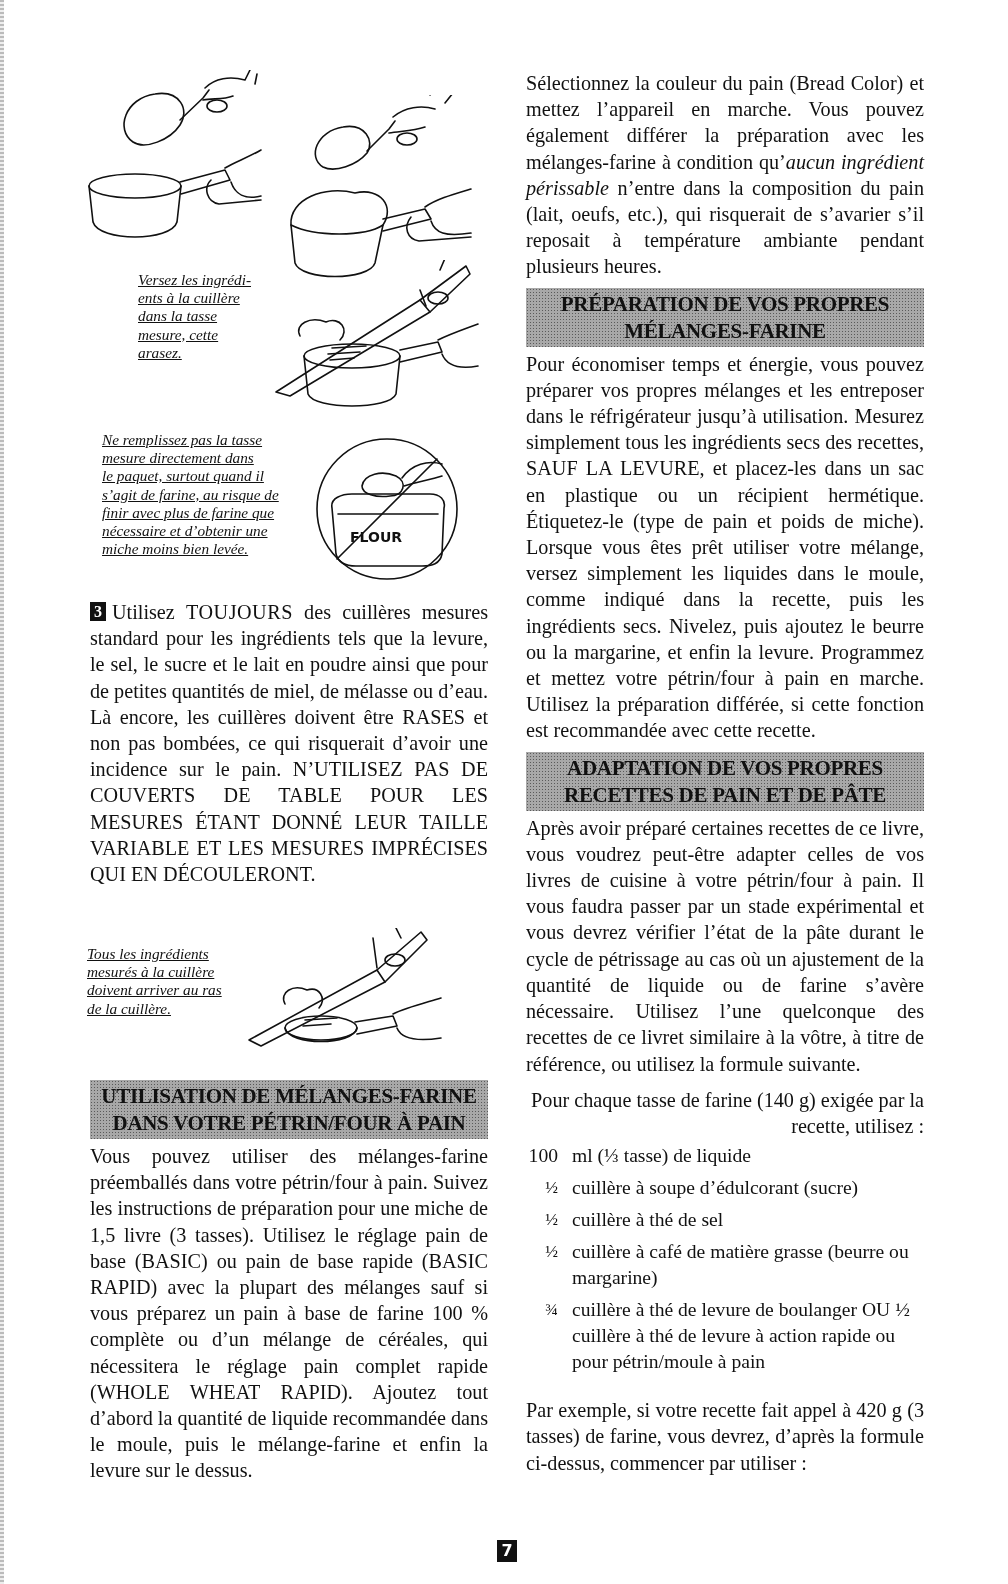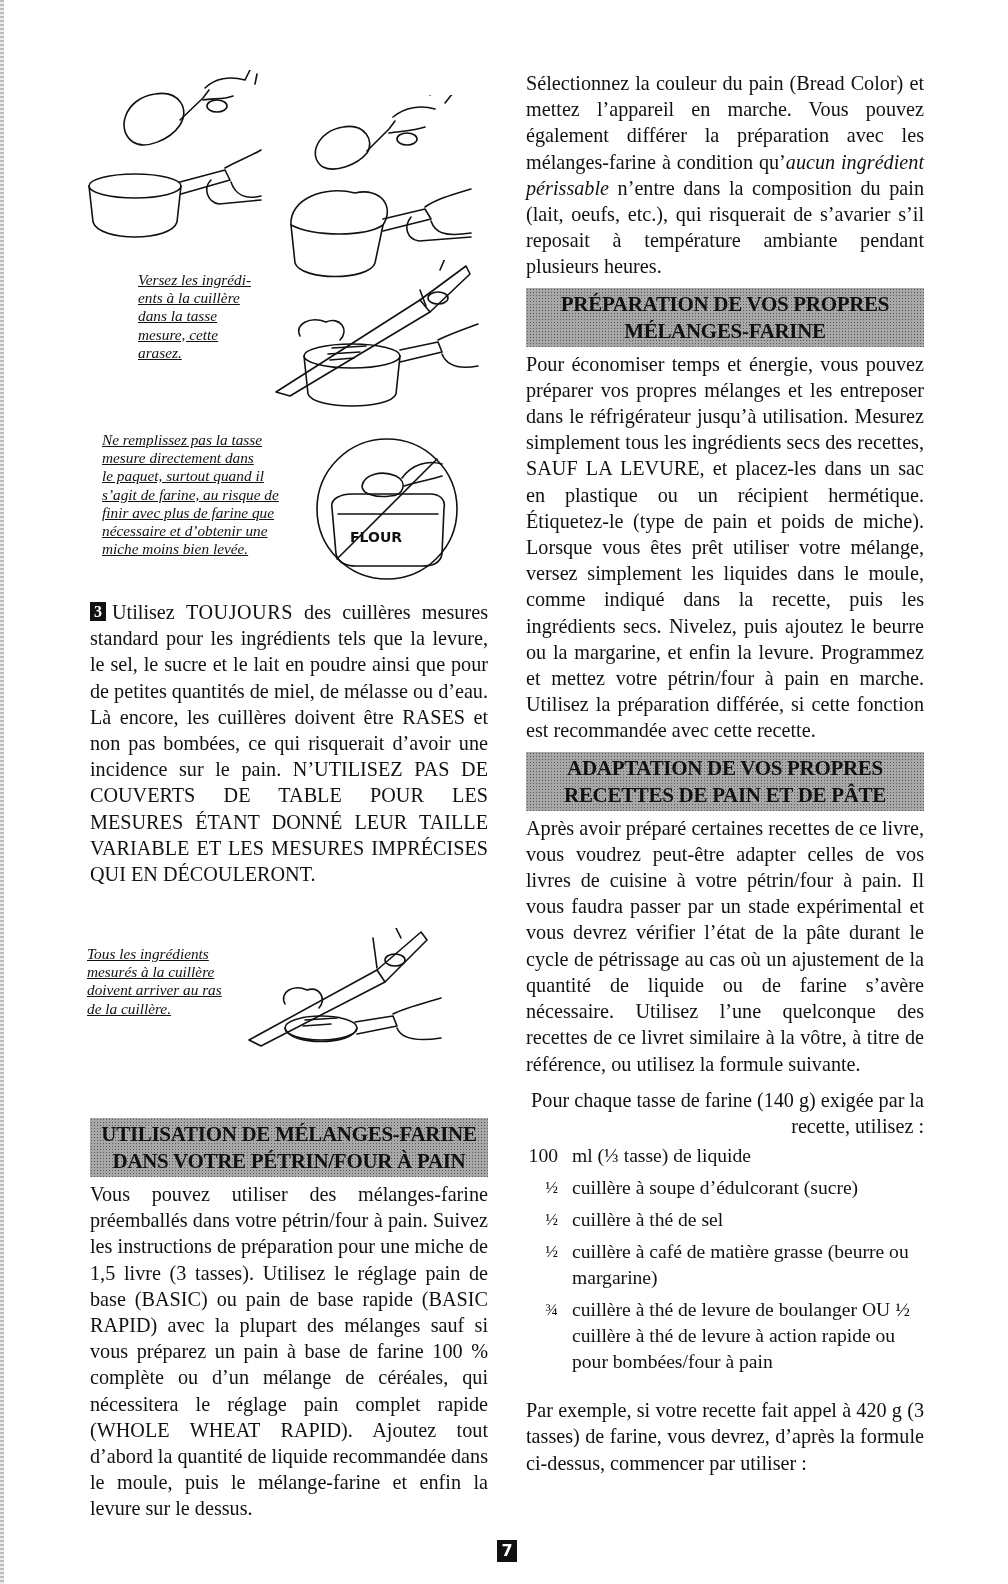--- a/index.html
+++ b/index.html
@@ -120,21 +120,21 @@
   </p>
 </div>
 
 <div class="caption" style="left:87px;top:945px;width:170px">
   <div>Tous les ingrédients</div>
   <div>mesurés à la cuillère</div>
   <div>doivent arriver au ras</div>
   <div>de la cuillère.</div>
 </div>
 
-<div class="col" style="left:90px;top:1118px;width:398px">
+<div class="col" style="left:90px;top:1080px;width:398px">
   <div class="banner">
     <div>UTILISATION DE MÉLANGES-FARINE</div>
     <div>DANS VOTRE PÉTRIN/FOUR À PAIN</div>
   </div>
   <p class="body-text" style="margin-top:4px">Vous pouvez utiliser des mélanges-farine préemballés dans votre pétrin/four à pain. Suivez les instructions de préparation pour une miche de 1,5 livre (3 tasses). Utilisez le réglage pain de base (BASIC) ou pain de base rapide (BASIC RAPID) avec la plupart des mélanges sauf si vous préparez un pain à base de farine 100 % complète ou d’un mélange de céréales, qui nécessitera le réglage pain complet rapide (WHOLE WHEAT RAPID). Ajoutez tout d’abord la quantité de liquide recommandée dans le moule, puis le mélange-farine et enfin la levure sur le dessus.</p>
 </div>
 
 <div class="col" style="left:526px;top:70px;width:398px">
   <p class="body-text">
     <span>Sélectionnez la couleur du pain (Bread Color) et mettez l’appareil en marche. Vous pouvez également différer la préparation avec les mélanges-farine à condition qu’</span><span class="i">aucun ingrédient périssable</span><span> n’entre dans la composition du pain (lait, oeufs, etc.), qui risquerait de s’avarier s’il reposait à température ambiante pendant plusieurs heures.</span>
@@ -157,19 +157,19 @@
   <div class="ing">
     <span class="q">100</span>
     <span>ml (⅓ tasse) de liquide</span>
     <span class="q frac" style="padding-top:6px">½</span>
     <span style="padding-top:6px">cuillère à soupe d’édulcorant (sucre)</span>
     <span class="q frac" style="padding-top:6px">½</span>
     <span style="padding-top:6px">cuillère à thé de sel</span>
     <span class="q frac" style="padding-top:6px">½</span>
     <span style="padding-top:6px">cuillère à café de matière grasse (beurre ou margarine)</span>
     <span class="q frac" style="padding-top:6px">¾</span>
-    <span style="padding-top:6px">cuillère à thé de levure de boulanger OU ½ cuillère à thé de levure à action rapide ou pour bombées/four à pain</span>
+    <span style="padding-top:6px">cuillère à thé de levure de boulanger OU ½ cuillère à thé de levure à action rapide ou pour pétrin/moule à pain</span>
   </div>
 
   <p class="body-text">Par exemple, si votre recette fait appel à 420 g (3 tasses) de farine, vous devrez, d’après la formule ci-dessus, commencer par utiliser :</p>
 </div>
 
 <div class="page-num">7</div>
 
 </body></html>

